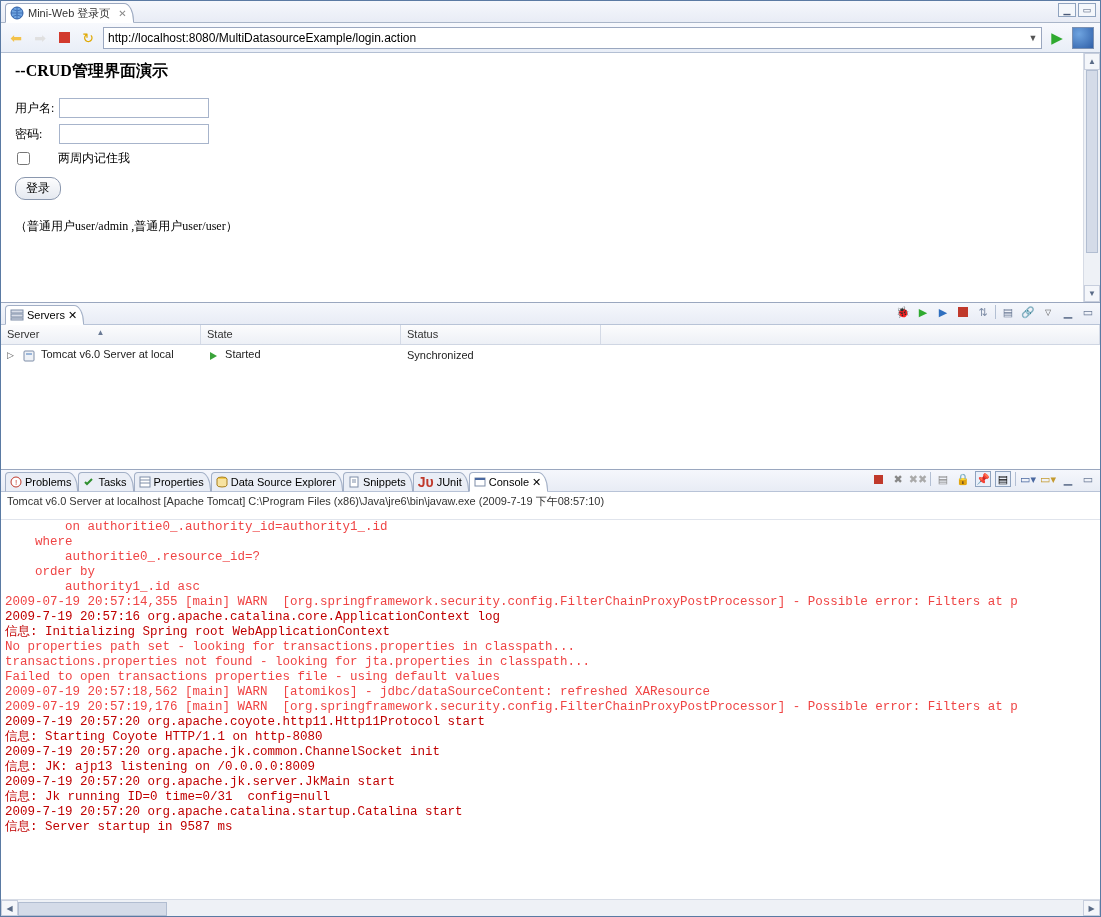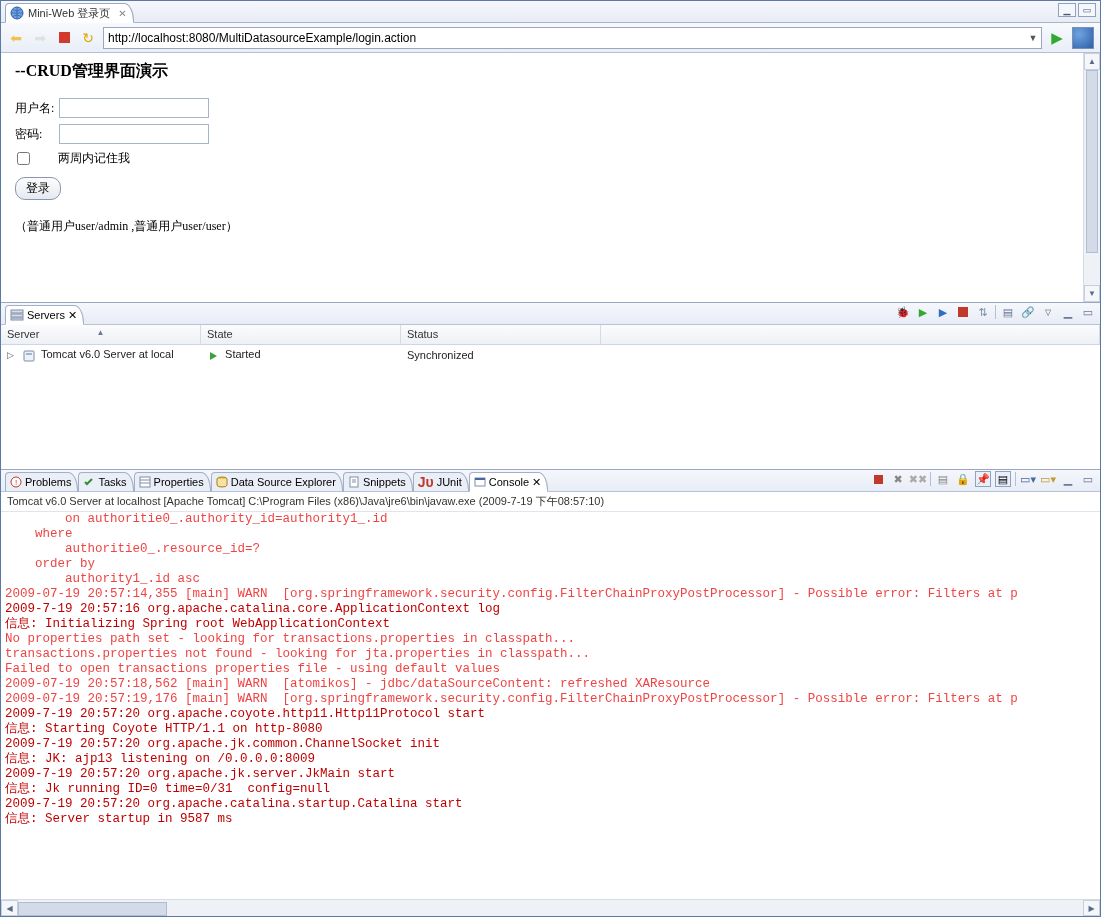--- a/index.html
+++ b/index.html
@@ -191,21 +191,21 @@
   }
   .bviews-tabbar {
     height:22px;
     background:linear-gradient(#f5f7fc,#e8ecf5);
     display:flex; align-items:flex-end;
     padding-left:4px;
     border-bottom:1px solid #b8c3d7;
     position:relative;
   }
   .console-desc {
-    height:20px; padding:2px 6px; font-size:11px; color:#333;
+    height:28px; padding:2px 6px; font-size:11px; color:#333;
     border-bottom:1px solid #e0e4ec;
   }
   .console {
     flex:1; overflow:auto;
     font-family: "Courier New", monospace;
     font-size:12.5px;
     line-height:15px;
     padding:0 4px 4px 4px;
     white-space:pre;
     position:relative;

